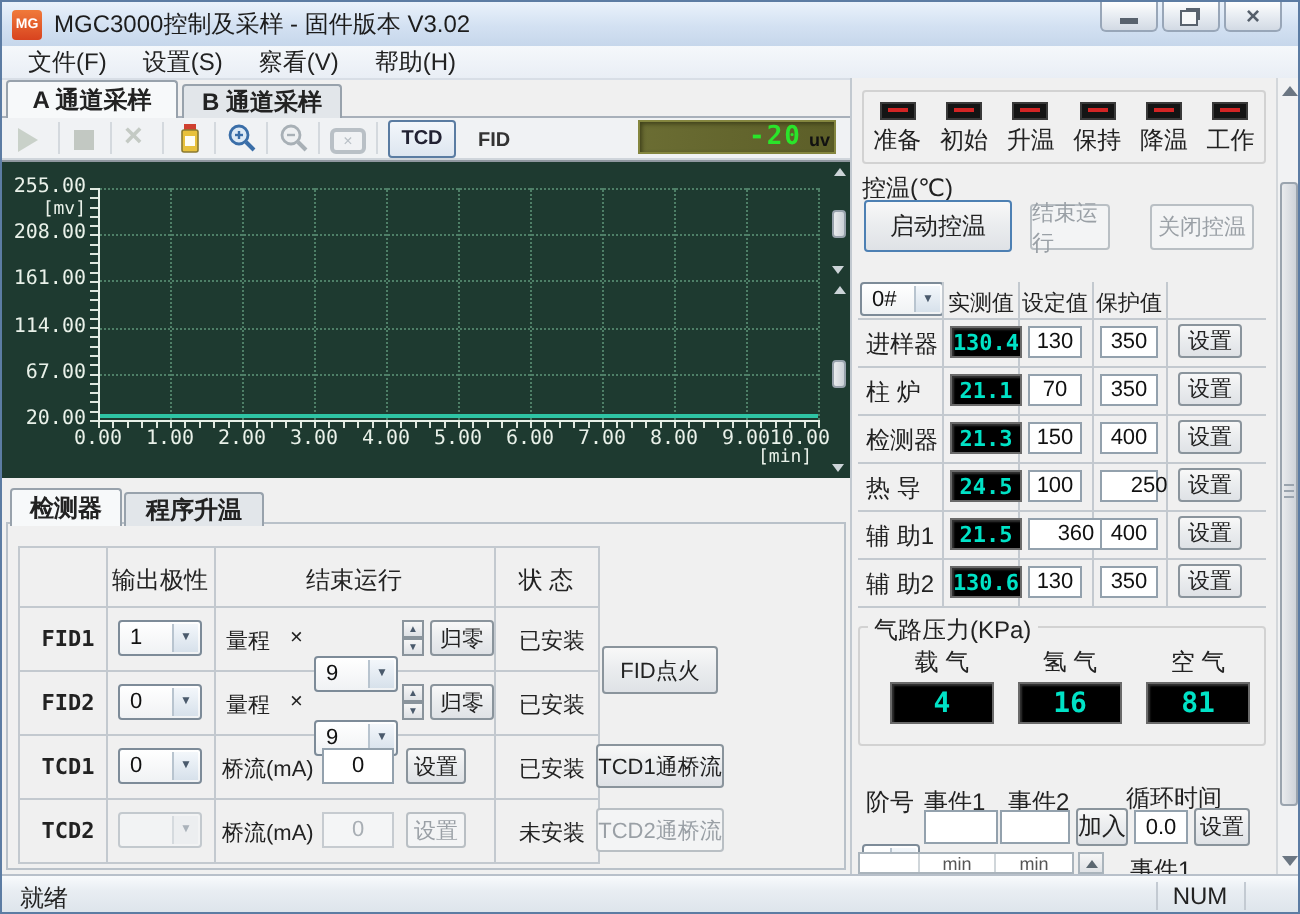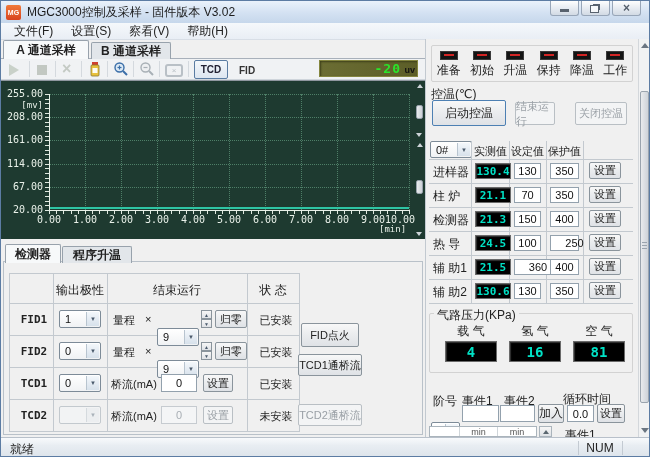--- a/index.html
+++ b/index.html
@@ -309,21 +309,21 @@
         <span></span>
         <span class="arrow">▼</span>
       </div>
     <div class="abs label11" style="left:102px; top:10px;">桥流(mA)</div>
     <div class="input disabled abs" style="left:152px; top:7px; width:36px; height:18px;">0</div>
     <div class="btn disabled abs" style="left:194px; top:7px; width:30px; height:18px;">设置</div>
     <div class="abs label11" style="left:240px; top:10px; width:54px; text-align:center;">未安装</div>
   </div>
 
   <div class="btn abs" style="left:300px; top:322px; width:58px; height:24px;">FID点火</div>
-  <div class="btn abs" style="left:297px; top:353px; width:64px; height:22px;">TCD1通桥流</div>
+  <div class="btn abs" style="left:297px; top:371px; width:64px; height:22px;">TCD1通桥流</div>
   <div class="btn disabled abs" style="left:297px; top:403px; width:64px; height:22px;">TCD2通桥流</div>
 
   <div class="rpanel"></div>
 
   <div class="ledbox">
     <div class="ledcell">
         <div class="led"></div>
         <div class="ledlabel">准备</div>
       </div>
     <div class="ledcell">

